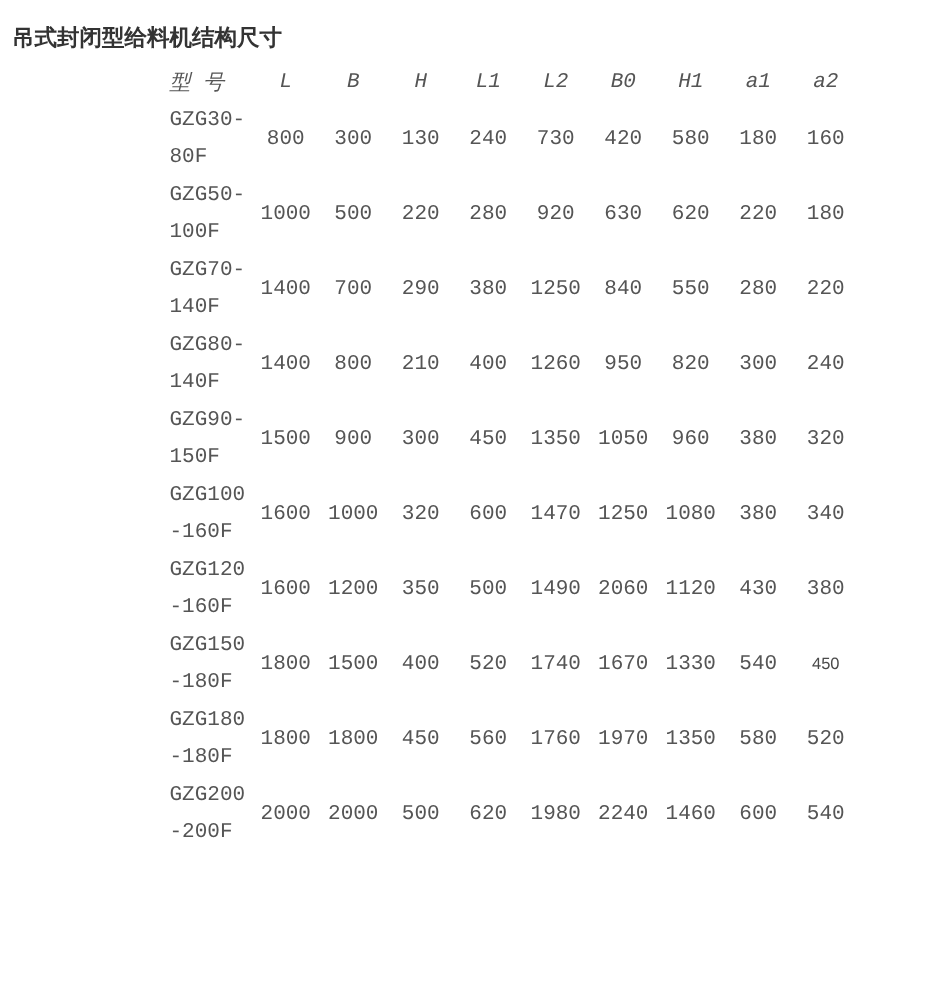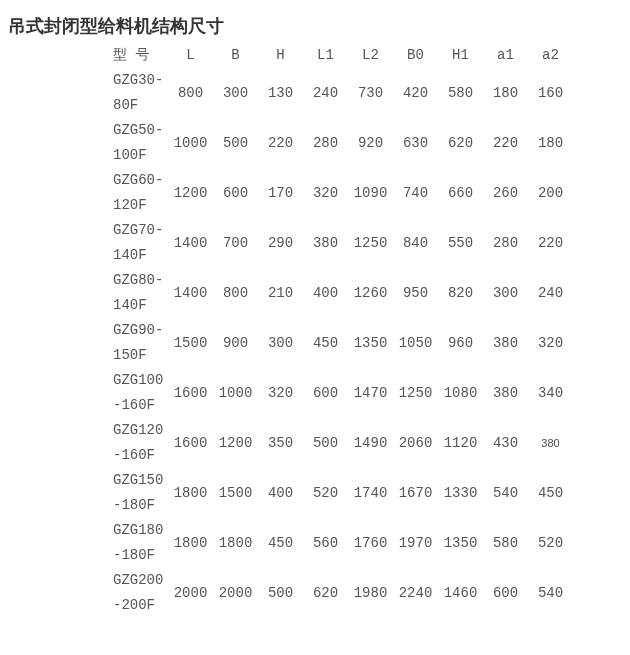--- a/index.html
+++ b/index.html
@@ -10,21 +10,21 @@
   body {
     width: 630px;
     height: 655px;
     overflow: hidden;
     font-family: "Liberation Mono", "DejaVu Sans Mono", monospace;
     color: #555555;
   }
   .title {
     margin: 18px 0 4px 8px;
     font-family: "Liberation Sans", "DejaVu Sans", sans-serif;
-    font-size: 18px;
+    font-size: 15px;
     line-height: 16px;
     font-weight: bold;
     color: #333333;
   }
   table.spec {
     border-collapse: collapse;
     table-layout: fixed;
     margin: 8px 0 0 113px;
     width: 460px;
     border: none;
@@ -32,21 +32,21 @@
   col.c-model { width: 55px; }
   col.c-num   { width: 45px; }
   th, td {
     border: none;
     padding: 0;
     font-size: 14px;
     font-weight: normal;
     color: #555555;
     vertical-align: middle;
   }
-  thead tr { height: 26px; }
+  thead tr { height: 26px; font-style: italic; }
   thead th { text-align: center; }
   thead th.model-h { text-align: left; }
   tbody tr { height: 49px; }
   td.model-cell {
     text-align: left;
     vertical-align: middle;
   }
   td.model-cell .ml {
     display: block;
     line-height: 25px;
@@ -120,35 +120,20 @@
     <td class="num-cell">220</td>
     <td class="num-cell">280</td>
     <td class="num-cell">920</td>
     <td class="num-cell">630</td>
     <td class="num-cell">620</td>
     <td class="num-cell">220</td>
     <td class="num-cell">180</td>
   </tr>
       <tr>
     <td class="model-cell">
-      <span class="ml">GZG60-</span>
-      <span class="ml">120F</span>
-    </td>
-    <td class="num-cell">1200</td>
-    <td class="num-cell">600</td>
-    <td class="num-cell">170</td>
-    <td class="num-cell">320</td>
-    <td class="num-cell">1090</td>
-    <td class="num-cell">740</td>
-    <td class="num-cell">660</td>
-    <td class="num-cell">260</td>
-    <td class="num-cell">200</td>
-  </tr>
-      <tr>
-    <td class="model-cell">
       <span class="ml">GZG70-</span>
       <span class="ml">140F</span>
     </td>
     <td class="num-cell">1400</td>
     <td class="num-cell">700</td>
     <td class="num-cell">290</td>
     <td class="num-cell">380</td>
     <td class="num-cell">1250</td>
     <td class="num-cell">840</td>
     <td class="num-cell">550</td>

